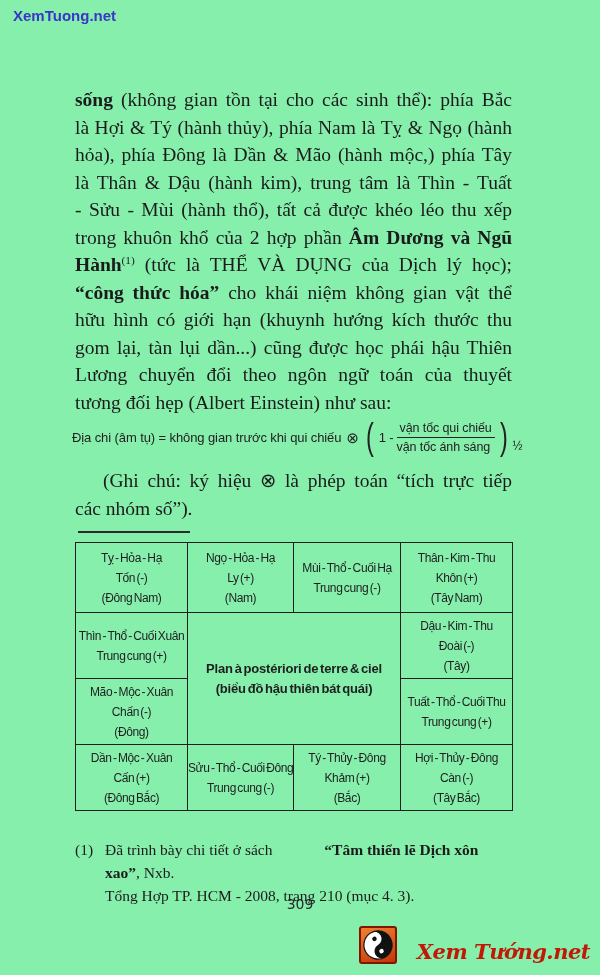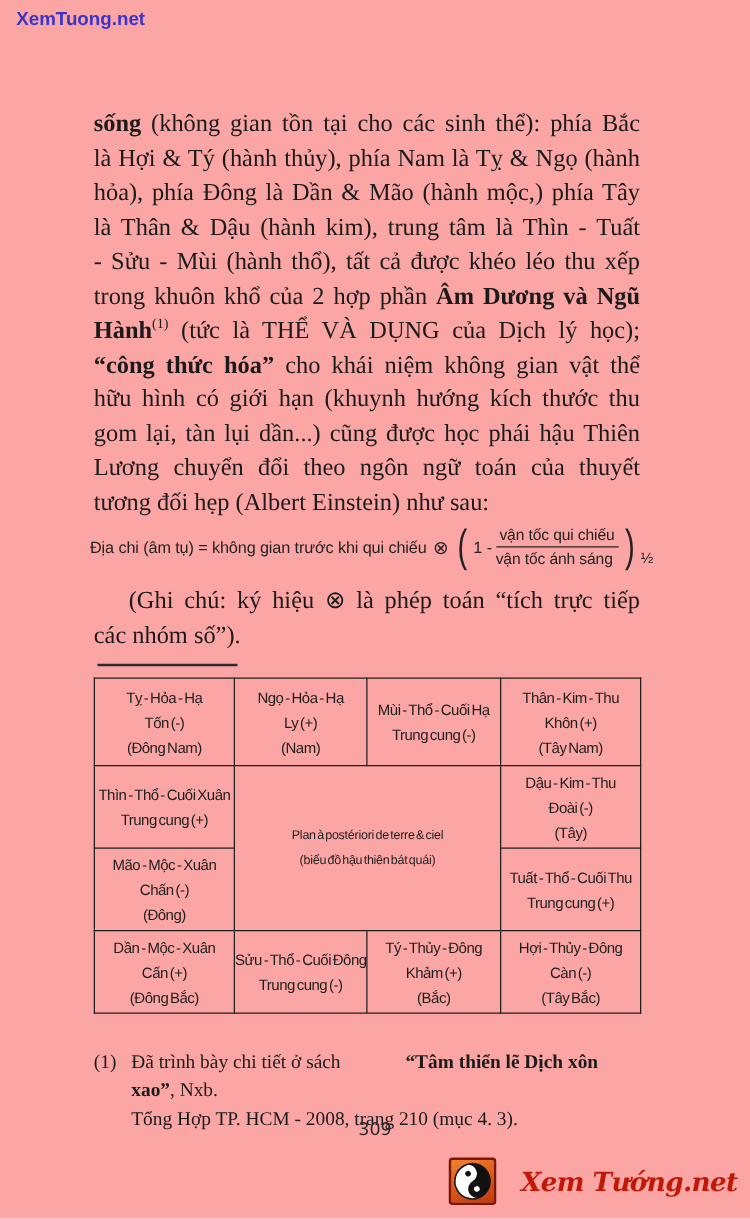--- a/index.html
+++ b/index.html
@@ -1,17 +1,17 @@
 <!DOCTYPE html>
 <html><head>
 <meta charset="utf-8">
 <style>
   html, body { margin: 0; padding: 0; background: #ffffff; }
   .page {
-    position: relative; width: 600px; height: 975px; background: #fca5a5;
+    position: relative; width: 600px; height: 975px; background: #86efac;
     font-family: "Liberation Serif", serif; color: #1b1b1b; overflow: hidden;
   }
   .site-link {
     position: absolute; left: 13px; top: 7px;
     font-family: "Liberation Sans", sans-serif; font-weight: bold;
     font-size: 15px; color: #3a35c8; text-decoration: none; cursor: pointer;
   }
   .body-par { position: absolute; left: 75px; top: 86px; width: 437px; font-size: 19.5px; }
   .tl { line-height: 27.5px; }
   .just { text-align: justify; text-align-last: justify; }
@@ -43,33 +43,33 @@
   }
   .bagua-table td {
     border: 1.6px solid #1e1e1e; text-align: center; vertical-align: middle;
     padding: 2px 0; overflow: hidden;
   }
   .bagua-table tr:nth-child(1) { height: 70px; }
   .bagua-table tr:nth-child(2) { height: 66px; }
   .bagua-table tr:nth-child(3) { height: 66px; }
   .bagua-table tr:nth-child(4) { height: 66px; }
   .cell-line { line-height: 20px; white-space: nowrap; }
-  .bold-cell { font-weight: normal; font-size: 10px; letter-spacing: -0.2px; margin-top: 24px; }
+  .bold-cell { font-weight: bold; font-size: 13px; letter-spacing: -0.2px; margin-top: 24px; }
 
   .footnote { position: absolute; left: 75px; top: 838px; width: 437px; display: flex; font-size: 15.5px; }
   .fn-marker { width: 30px; flex: none; line-height: 23px; }
   .fn-text { flex: 1; }
   .fn-text .tl { line-height: 23px; }
 
   .page-number {
     position: absolute; left: 0; right: 0; top: 896px; text-align: center;
     font-family: "DejaVu Sans", sans-serif; font-size: 14px; color: #2a2a2a;
   }
 
-  .logo { position: absolute; right: 10px; top: 926px; display: flex; align-items: center; gap: 20px; cursor: pointer; }
+  .logo { position: absolute; right: 10px; top: 926px; display: flex; align-items: flex-end; gap: 20px; cursor: pointer; }
   .logo-badge {
     width: 38px; height: 38px; box-sizing: border-box;
     background: linear-gradient(160deg, #f08030, #c23808);
     border: 2px solid #801500; border-radius: 3px;
     display: flex; align-items: center; justify-content: center;
   }
   .logo-badge svg { transform: rotate(-30deg); }
   .logo-text {
     font-family: "DejaVu Serif", serif; font-style: italic; font-weight: bold;
     font-size: 21px; color: #c21807; letter-spacing: -0.5px;

